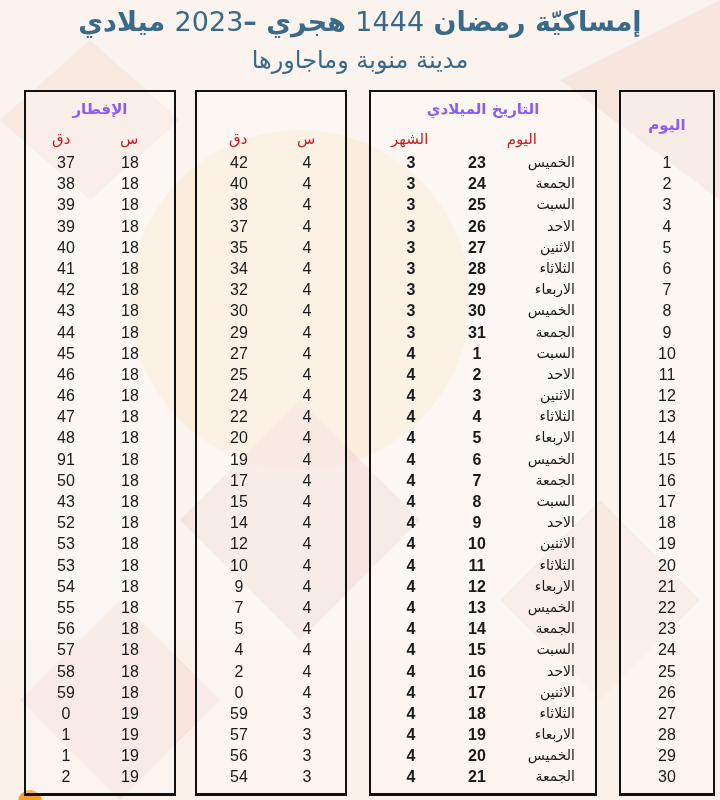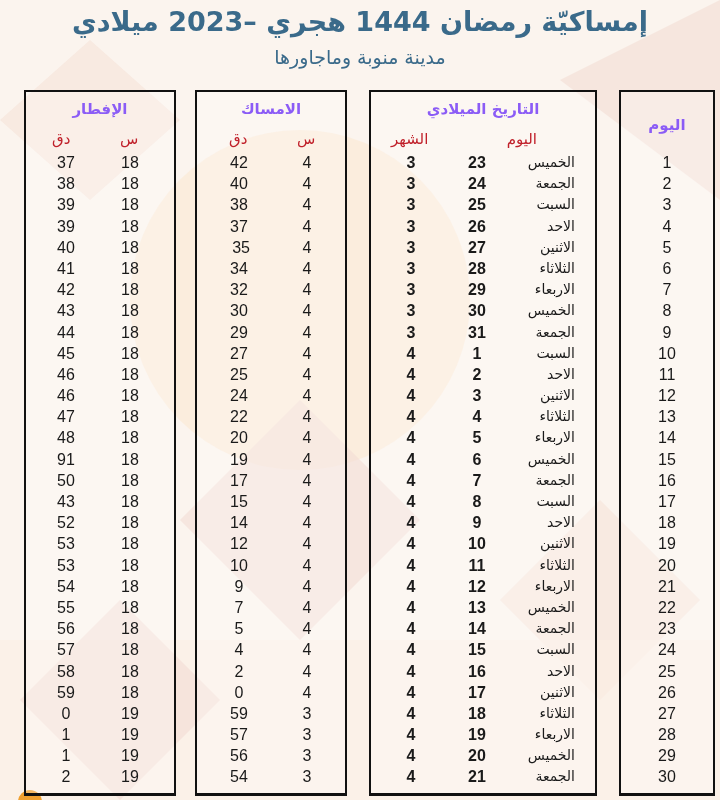--- a/index.html
+++ b/index.html
@@ -8,22 +8,22 @@
     background: #fbf4ee;
     font-family: "Liberation Sans", "DejaVu Sans", sans-serif;
   }
   .bg { position: absolute; inset: 0; z-index: 0; pointer-events: none; }
   .title {
     position: absolute; left: 0; right: 0; text-align: center; z-index: 2;
     color: #3a6a8a; font-weight: bold; direction: rtl;
     font-family: "DejaVu Sans", sans-serif;
   }
   .title1 { top: 6px; font-size: 27px; }
-  .title2 { top: 46px; font-size: 19px; font-weight: normal; }
-  .title1 .num { font-weight: bold; }
+  .title2 { top: 46px; font-size: 24px; font-weight: normal; }
+  .title1 .num { font-weight: normal; }
   .box {
     position: absolute; top: 90px; height: 706px; z-index: 2;
     border: 2px solid #111; border-bottom-width: 3px; box-sizing: border-box;
     background: rgba(255,255,255,0.25);
   }
   .hdr { position: absolute; color: #8b5cf6; font-size: 15px; font-weight: bold;
          font-family: "DejaVu Sans", sans-serif; direction: rtl; white-space: nowrap; }
   .sub { position: absolute; top: 38px; color: #c0202a; font-size: 15px;
          font-family: "DejaVu Sans", sans-serif; direction: rtl; }
   .rows { position: absolute; top: 60px; left: 0; right: 0; }
@@ -178,42 +178,41 @@
         <div class="cell " style="left: 84px; width: 40px;">19</div>
       </div>
       <div class="row">
         <div class="cell " style="left: 20px; width: 40px;">2</div>
         <div class="cell " style="left: 84px; width: 40px;">19</div>
       </div>
     </div>
 </div>
 
 <div class="box" id="box-imsak" style="left:195px; width:152px;">
-  <div class="hdr" style="left:0;right:0;top:8px;text-align:center;">الامساك</div>
   <div class="sub" style="left:32px;">دق</div>
   <div class="sub" style="left:100px;">س</div>
   <div class="rows">
       <div class="row">
         <div class="cell " style="left: 22px; width: 40px;">42</div>
         <div class="cell " style="left: 90px; width: 40px;">4</div>
       </div>
       <div class="row">
         <div class="cell " style="left: 22px; width: 40px;">40</div>
         <div class="cell " style="left: 90px; width: 40px;">4</div>
       </div>
       <div class="row">
         <div class="cell " style="left: 22px; width: 40px;">38</div>
         <div class="cell " style="left: 90px; width: 40px;">4</div>
       </div>
       <div class="row">
         <div class="cell " style="left: 22px; width: 40px;">37</div>
         <div class="cell " style="left: 90px; width: 40px;">4</div>
       </div>
       <div class="row">
-        <div class="cell " style="left: 13px; width: 40px; text-align: right;">35</div>
+        <div class="cell " style="left: 22px; width: 40px;">35</div>
         <div class="cell " style="left: 90px; width: 40px;">4</div>
       </div>
       <div class="row">
         <div class="cell " style="left: 22px; width: 40px;">34</div>
         <div class="cell " style="left: 90px; width: 40px;">4</div>
       </div>
       <div class="row">
         <div class="cell " style="left: 22px; width: 40px;">32</div>
         <div class="cell " style="left: 90px; width: 40px;">4</div>
       </div>

